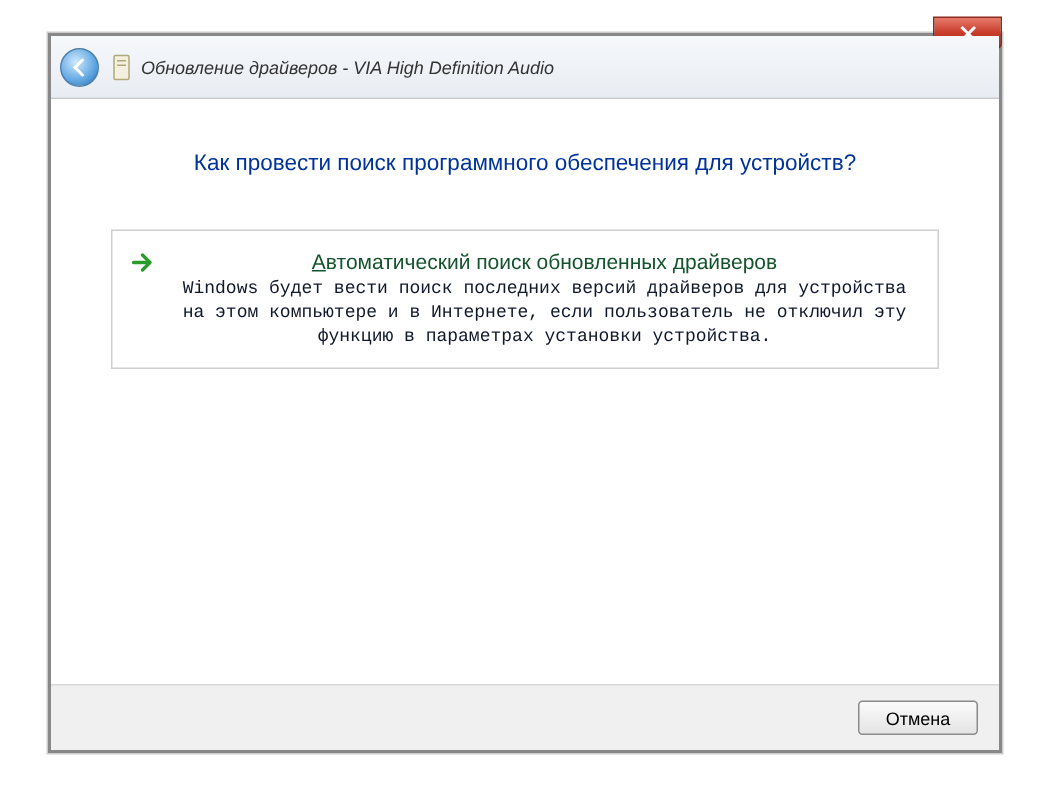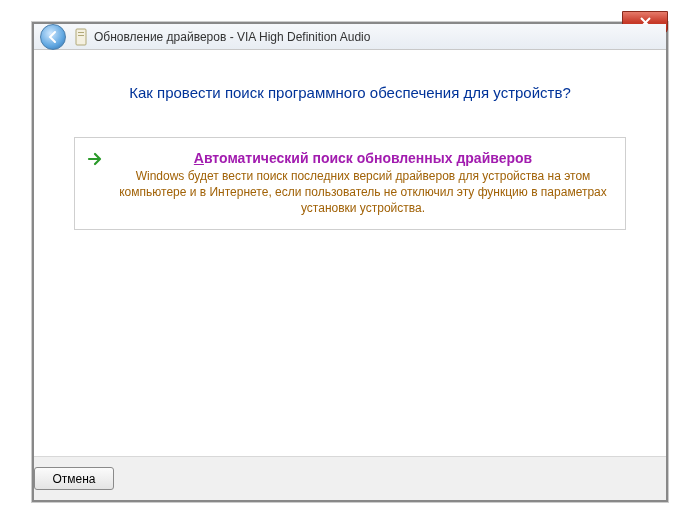--- a/index.html
+++ b/index.html
@@ -15,27 +15,28 @@
   position: absolute;
   left: 32px;
   top: 22px;
   width: 636px;
   height: 480px;
   border: 2px solid #888;
   background: #fff;
   box-shadow: 0 0 0 1px #ccc;
 }
 .titlebar {
-  height: 26px;
+  height: 42px;
   background: linear-gradient(#f6f8fb, #e8edf3);
   border-bottom: 1px solid #c8c8c8;
   display: flex;
   align-items: center;
   padding: 0 6px;
   position: relative;
+  font-style: italic;
 }
 .back-btn {
   width: 26px;
   height: 26px;
   border-radius: 50%;
   background: radial-gradient(circle at 40% 35%, #cfe8ff, #5fa6e0 60%, #2b6aa8);
   border: 1px solid #4a7eab;
   display: flex;
   align-items: center;
   justify-content: center;
@@ -88,39 +89,40 @@
   padding: 10px 14px 10px 40px;
 }
 .arrow-icon {
   position: absolute;
   left: 12px;
   top: 13px;
   width: 16px;
   height: 16px;
 }
 .opt-title {
-  color: #a21caf;
+  color: #14532d;
   font-size: 14px;
   margin-bottom: 2px;
-  font-weight: bold;
 }
 .opt-desc {
-  color: #a16207;
+  color: #0f172a;
   font-size: 12px;
   line-height: 1.35;
+  font-family: Liberation Mono, monospace;
 }
 .footer {
   position: absolute;
   left: 0;
   right: 0;
   bottom: 0;
   height: 44px;
   background: #f0f0f0;
   border-top: 1px solid #d8d8d8;
   display: flex;
+  justify-content: flex-end;
   align-items: center;
   padding-right: 14px;
 }
 .btn {
   min-width: 80px;
   height: 23px;
   border: 1px solid #8a8a8a;
   background: linear-gradient(#fbfbfb, #e4e4e4);
   border-radius: 3px;
   font-size: 12px;

